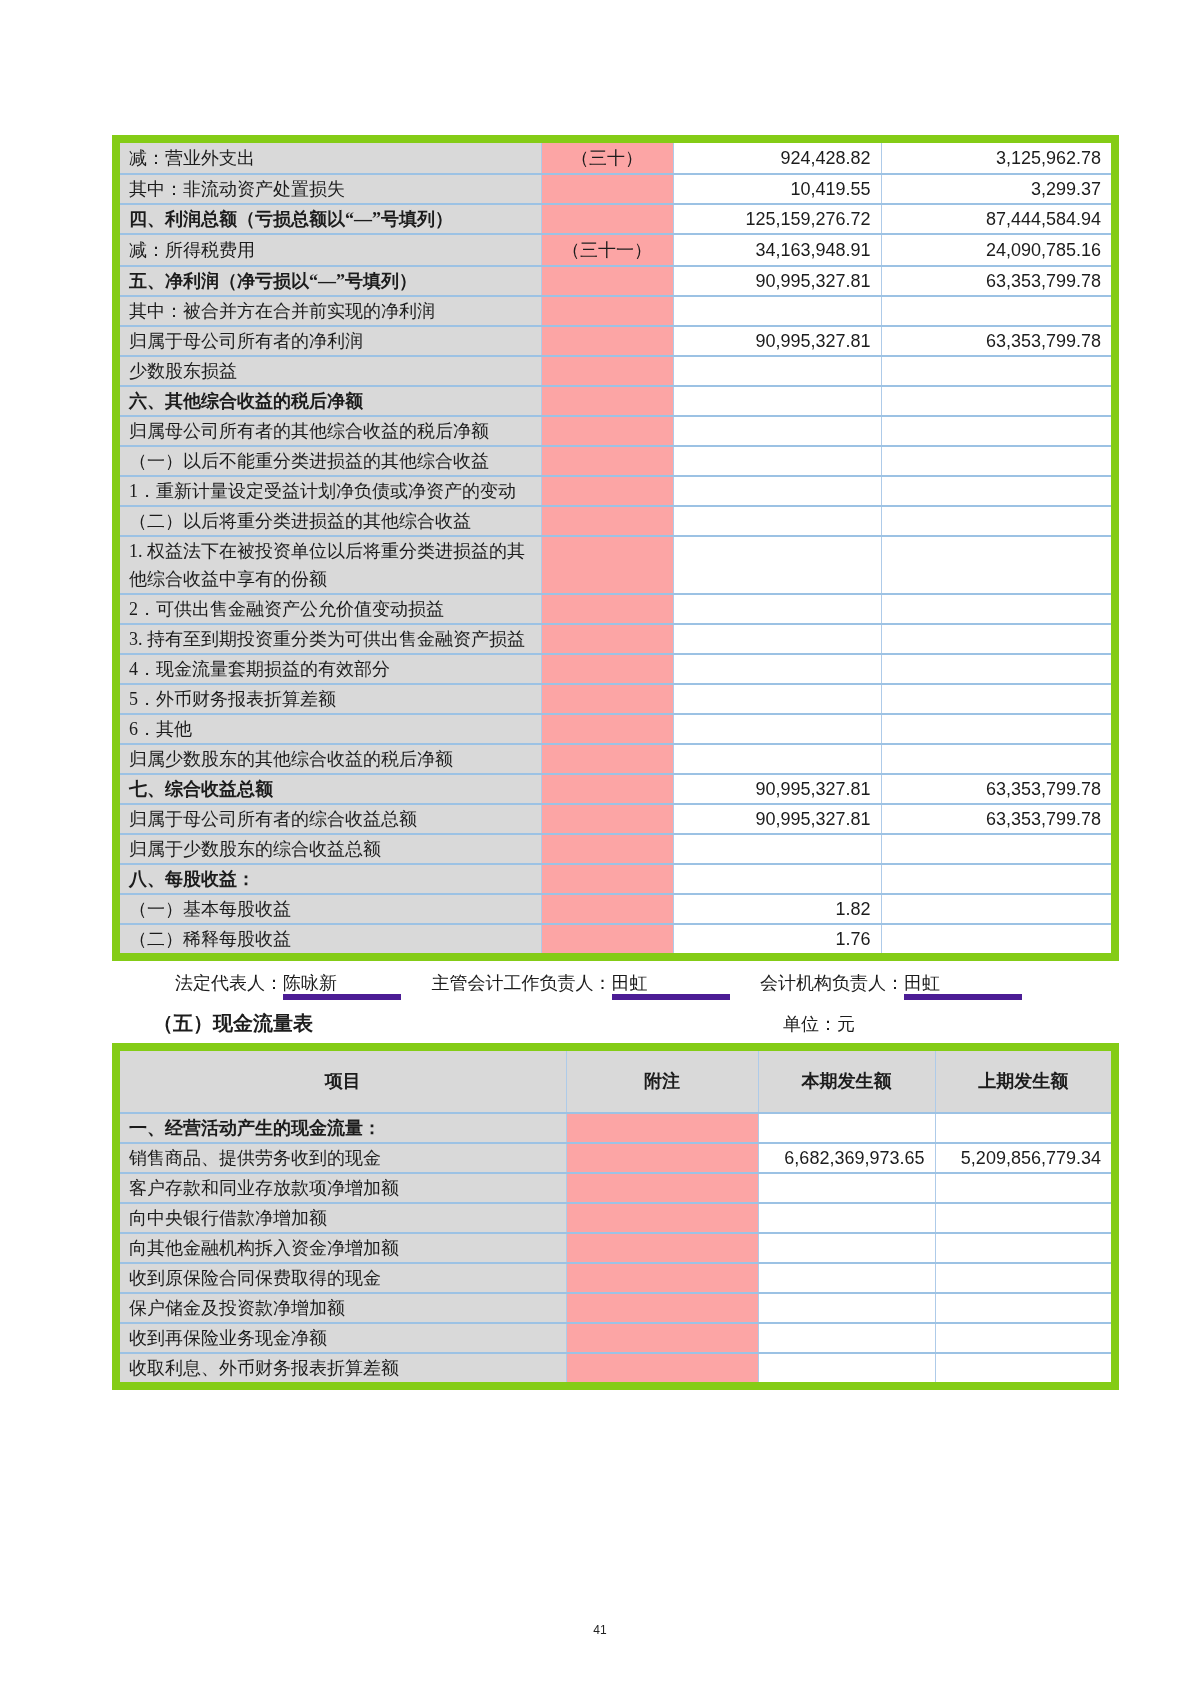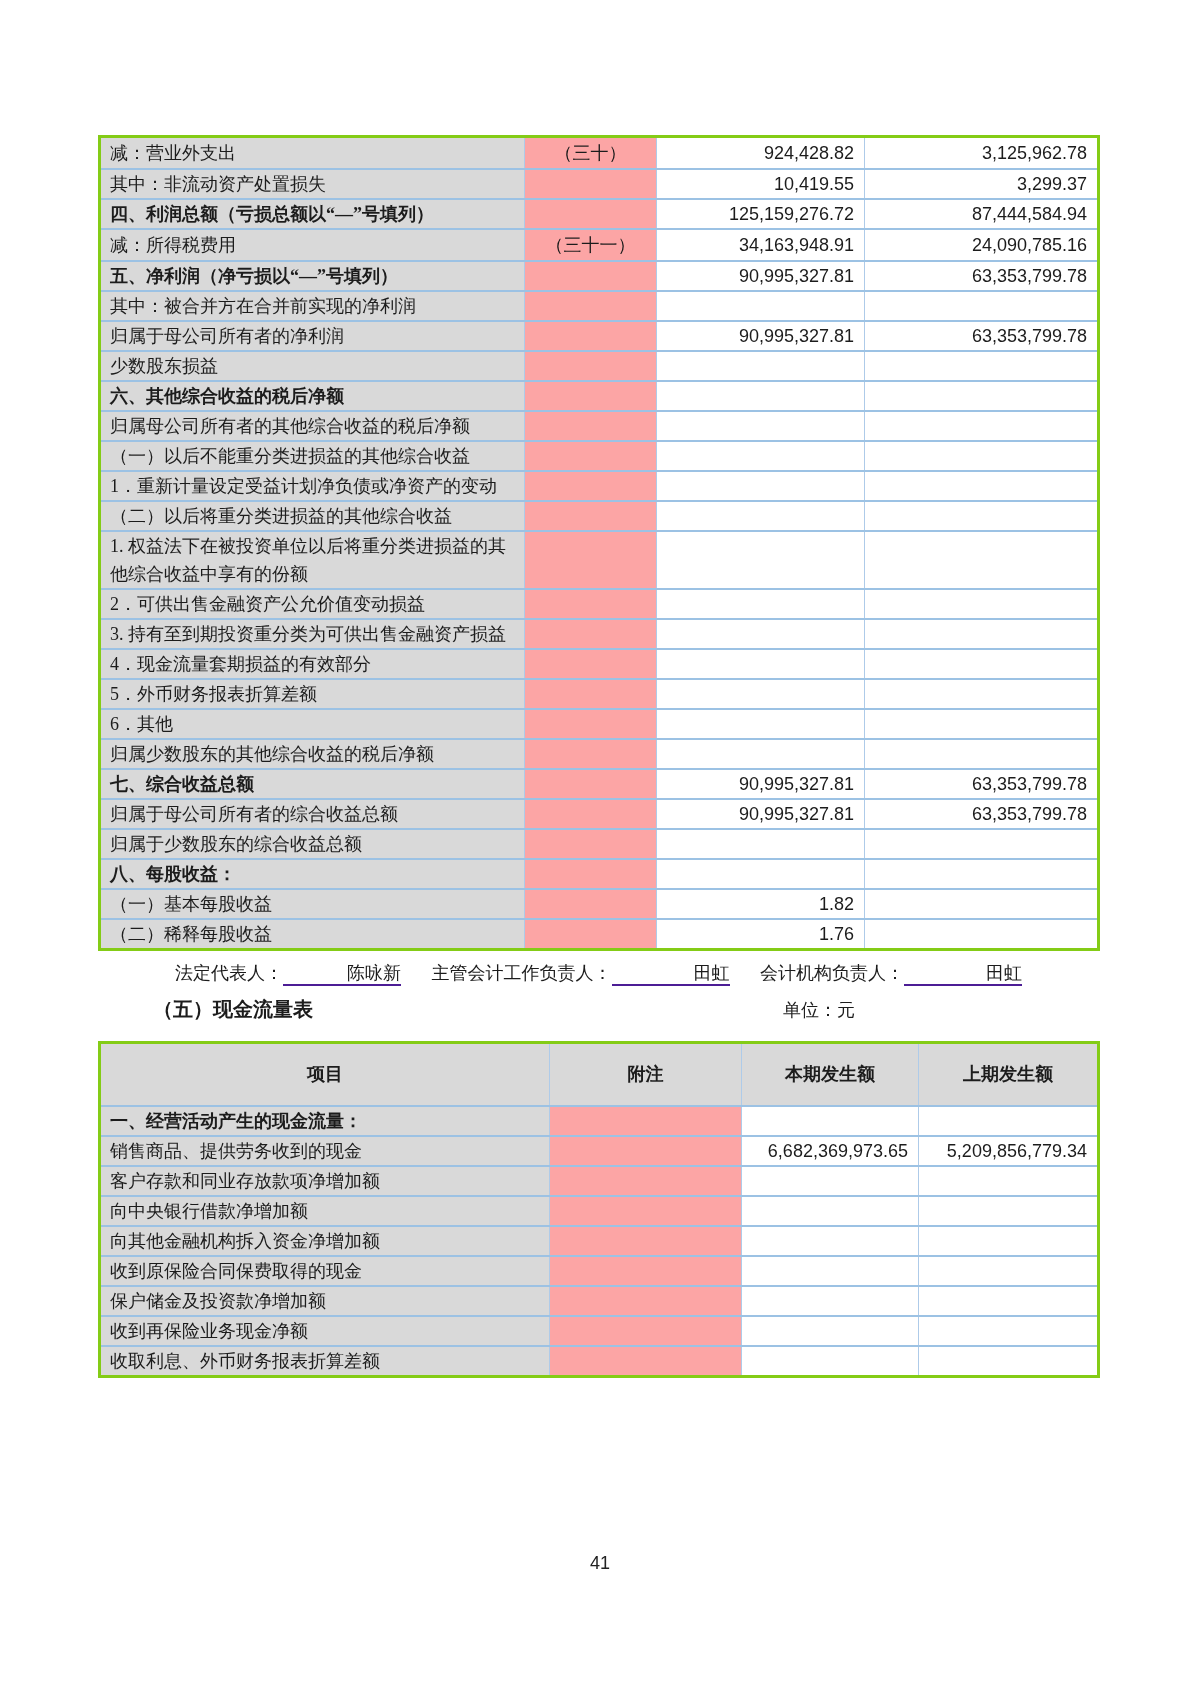--- a/index.html
+++ b/index.html
@@ -10,21 +10,22 @@
     font-family:"Liberation Serif","DejaVu Serif",serif;
     color:#1c1c1c;
     overflow:hidden;
   }
   .content { position:absolute; left:98px; top:135px; width:999px; }
 
   table.fin {
     border-collapse:collapse;
     table-layout:fixed;
     width:999px;
-    border:3px solid #84cc16;
+    border:8px solid #84cc16;
+    margin-left:14px;
   }
   table.fin td, table.fin th {
     border-top:2px solid #9cc2e4;
     border-bottom:2px solid #9cc2e4;
     border-left:1px solid #aecbe9;
     border-right:1px solid #aecbe9;
     vertical-align:middle;
     overflow:hidden;
   }
   .item-cell {
@@ -63,49 +64,49 @@
     margin-top:9px;
     padding-left:77px;
     font-size:18px;
     line-height:26px;
     white-space:nowrap;
   }
   .sig-group { margin-right:26px; }
   .sig-name {
     display:inline-block;
     min-width:118px;
-    text-align:right;
-    border-bottom:2px solid #4c1d95;
+    text-align:left;
+    border-bottom:6px solid #4c1d95;
     line-height:22px;
   }
 
   .section-title-row {
     margin-top:10px;
-    margin-bottom:18px;
+    margin-bottom:6px;
     display:flex;
     justify-content:space-between;
     align-items:baseline;
   }
   .section-title {
     padding-left:55px;
     font-size:20px;
     font-weight:bold;
   }
   .unit-label {
     padding-right:242px;
     font-size:18px;
   }
 
   .page-number {
     position:absolute;
-    left:0; top:1553px;
+    left:0; top:1623px;
     width:1200px;
     text-align:center;
     font-family:"Liberation Sans","DejaVu Sans",sans-serif;
-    font-size:18px;
+    font-size:12px;
     color:#222;
   }
 </style>
 </head>
 <body>
 
 <div class="page">
   <div class="content">
 
     <table class="fin">

